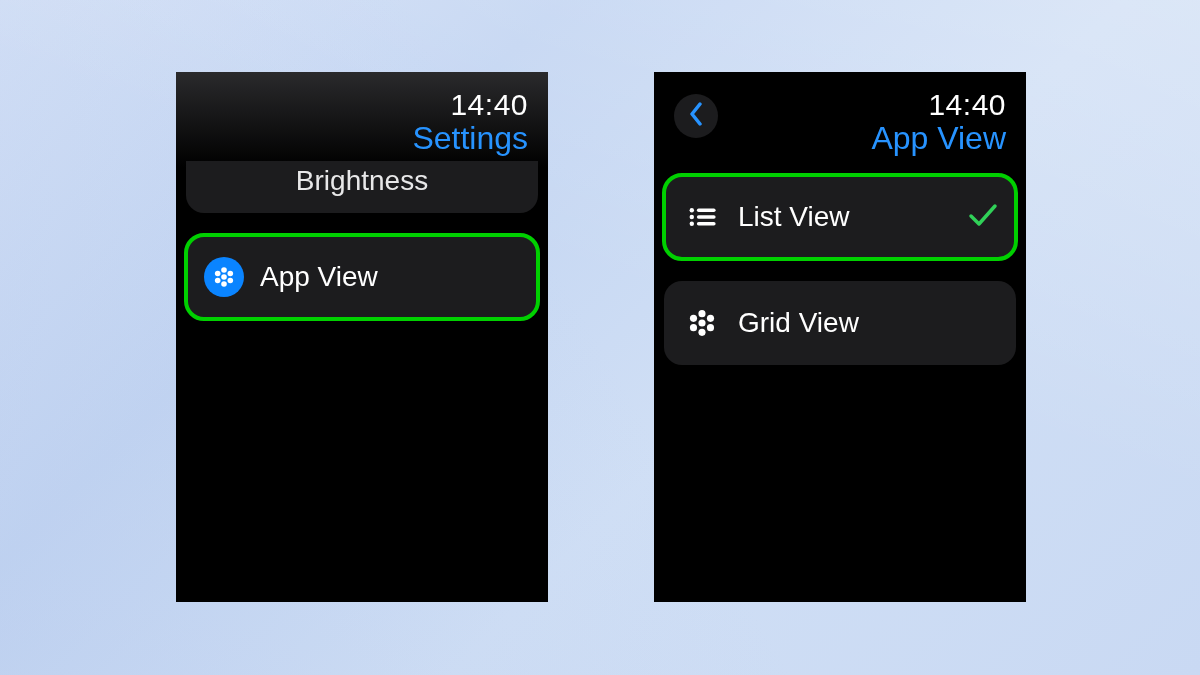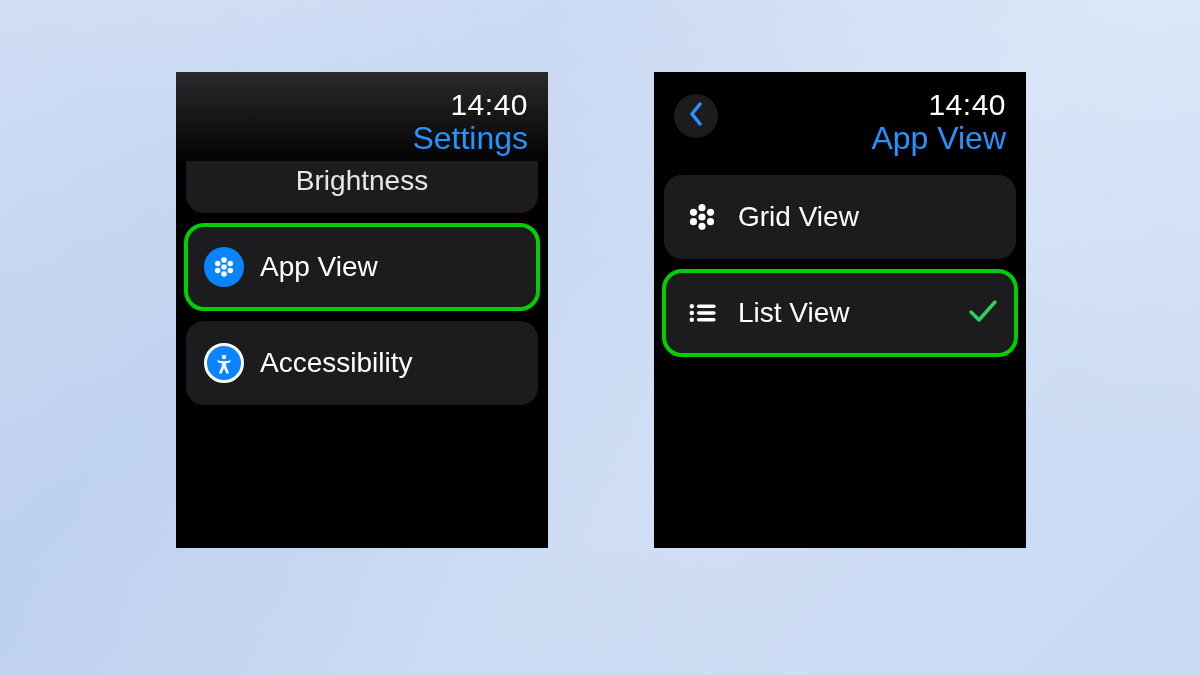--- a/index.html
+++ b/index.html
@@ -16,21 +16,21 @@
     content:"";
     position:absolute; inset:0;
     background:
       linear-gradient(200deg, rgba(255,255,255,0.25) 0%, rgba(255,255,255,0) 45%),
       linear-gradient( 60deg, rgba(180,200,235,0.35) 0%, rgba(255,255,255,0) 50%);
     pointer-events:none;
   }
   .watch {
     position: absolute;
     width: 372px;
-    height: 476px;
+    height: 530px;
     background: #000;
     overflow: hidden;
   }
   .watch-left  { left: 176px; top: 72px; }
   .watch-right { left: 654px; top: 72px; }
 
   .header {
     padding: 16px 20px 10px 20px;
     display: flex;
     align-items: flex-start;
@@ -51,21 +51,21 @@
   .back-btn svg { width: 16px; height: 24px; }
 
   .list { padding: 0 10px; }
   .row {
     background: #1c1c1e;
     border-radius: 18px;
     min-height: 84px;
     display: flex;
     align-items: center;
     padding: 0 18px;
-    margin-bottom: 12px;
+    margin-bottom: 22px;
     position: relative;
   }
   .row-partial-top {
     border-top-left-radius: 0; border-top-right-radius: 0;
     min-height: 52px; margin-top: -6px;
     justify-content: center;
     color:#fff; font-size:28px; font-weight:400;
     overflow:hidden;
   }
   .row-partial-bottom {
@@ -128,83 +128,70 @@
               <circle cx="29" cy="15" r="4"></circle>
               <circle cx="11" cy="25" r="4"></circle>
               <circle cx="29" cy="25" r="4"></circle>
             </g>
           </svg>
         </span>
       </span>
       <span class="row-label">App View</span>
     </div>
 
-    <div class="row">
-      <span class="row-icon">
-        <span class="icon-circle icon-access">
-          <svg viewBox="0 0 40 40" width="22" height="22">
-            <g fill="#fff">
-              <circle cx="20" cy="9" r="4"></circle>
-              <path d="M8 15 q12 4 24 0 l-1 4 q-6 1 -7 1 l0 6 l5 12 l-4 2 l-5 -11 l-5 11 l-4 -2 l5 -12 l0 -6 q-1 0 -7 -1 z"></path>
-            </g>
-          </svg>
-        </span>
-      </span>
-      <span class="row-label">Accessibility</span>
-    </div>
 
   </div>
 </div>
 
 <div class="watch watch-right">
   <div class="header">
     <div class="back-btn">
       <span>
         <svg viewBox="0 0 16 24">
             <path d="M12 2 L4 12 L12 22" stroke="#2793ff" stroke-width="3.5" fill="none" stroke-linecap="round" stroke-linejoin="round"></path>
           </svg>
       </span>
     </div>
     <div class="header-right">
       <div class="time">14:40</div>
       <div class="title">App View</div>
     </div>
   </div>
   <div class="list" style="padding-top:8px;">
-    <div class="row">
-      <span class="row-icon">
-        <svg viewBox="0 0 40 40" width="34" height="34">
-          <g fill="#fff">
-            <circle cx="20" cy="20" r="4.2"></circle>
-            <circle cx="20" cy="9" r="4.2"></circle>
-            <circle cx="20" cy="31" r="4.2"></circle>
-            <circle cx="10" cy="14.5" r="4.2"></circle>
-            <circle cx="30" cy="14.5" r="4.2"></circle>
-            <circle cx="10" cy="25.5" r="4.2"></circle>
-            <circle cx="30" cy="25.5" r="4.2"></circle>
-          </g>
-        </svg>
-      </span>
-      <span class="row-label">Grid View</span>
-    </div>
-
     <div class="row highlight">
       <span class="row-icon">
         <svg viewBox="0 0 40 40" width="34" height="34">
           <g fill="#fff">
             <circle cx="8" cy="12" r="2.6"></circle>
               <rect x="14" y="10" width="22" height="4" rx="2"></rect>
             <circle cx="8" cy="20" r="2.6"></circle>
               <rect x="14" y="18" width="22" height="4" rx="2"></rect>
             <circle cx="8" cy="28" r="2.6"></circle>
               <rect x="14" y="26" width="22" height="4" rx="2"></rect>
           </g>
         </svg>
       </span>
       <span class="row-label">List View</span>
       <span class="check">
         <svg viewBox="0 0 30 26">
             <path d="M3 14 L11 22 L27 4" stroke="#30d158" stroke-width="3.5" fill="none" stroke-linecap="round" stroke-linejoin="round"></path>
           </svg>
       </span>
     </div>
+
+    <div class="row">
+      <span class="row-icon">
+        <svg viewBox="0 0 40 40" width="34" height="34">
+          <g fill="#fff">
+            <circle cx="20" cy="20" r="4.2"></circle>
+            <circle cx="20" cy="9" r="4.2"></circle>
+            <circle cx="20" cy="31" r="4.2"></circle>
+            <circle cx="10" cy="14.5" r="4.2"></circle>
+            <circle cx="30" cy="14.5" r="4.2"></circle>
+            <circle cx="10" cy="25.5" r="4.2"></circle>
+            <circle cx="30" cy="25.5" r="4.2"></circle>
+          </g>
+        </svg>
+      </span>
+      <span class="row-label">Grid View</span>
+    </div>
   </div>
 </div>
 
 </body></html>

